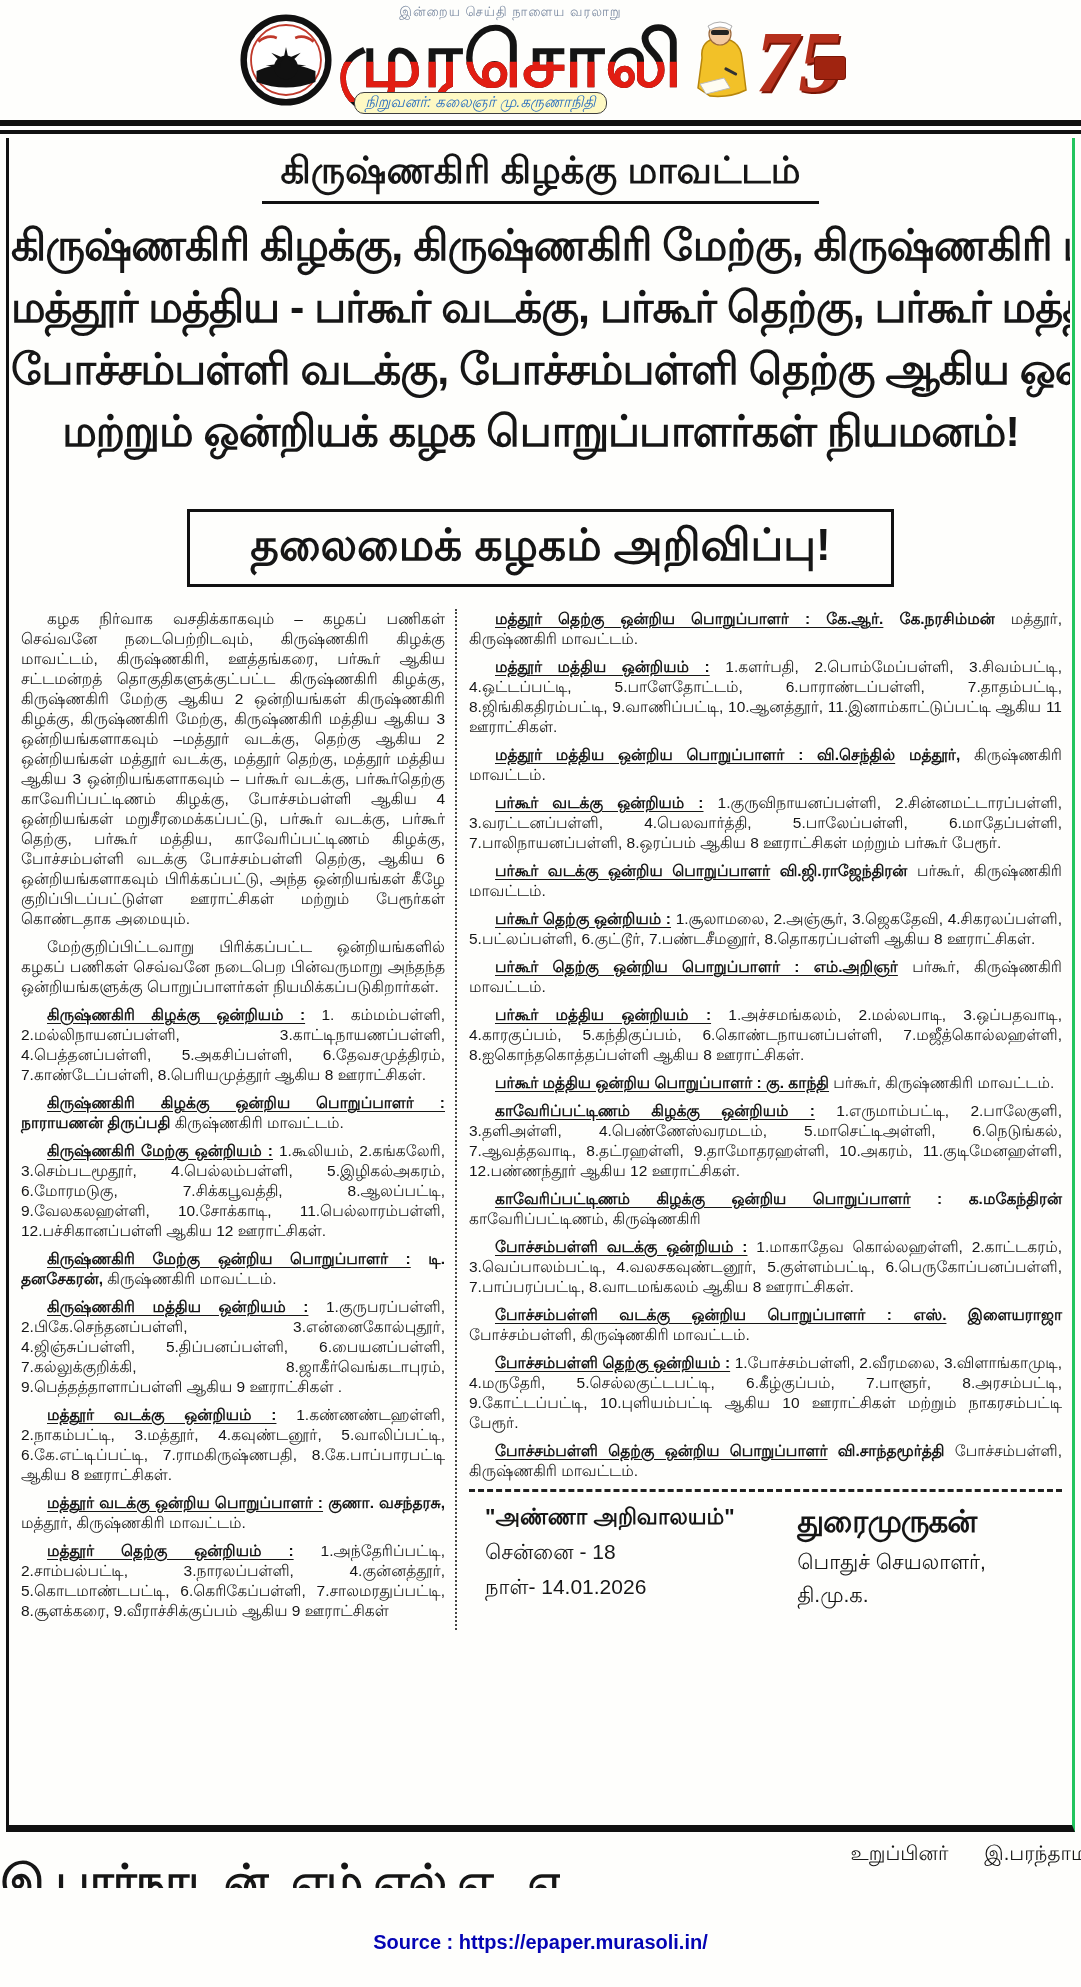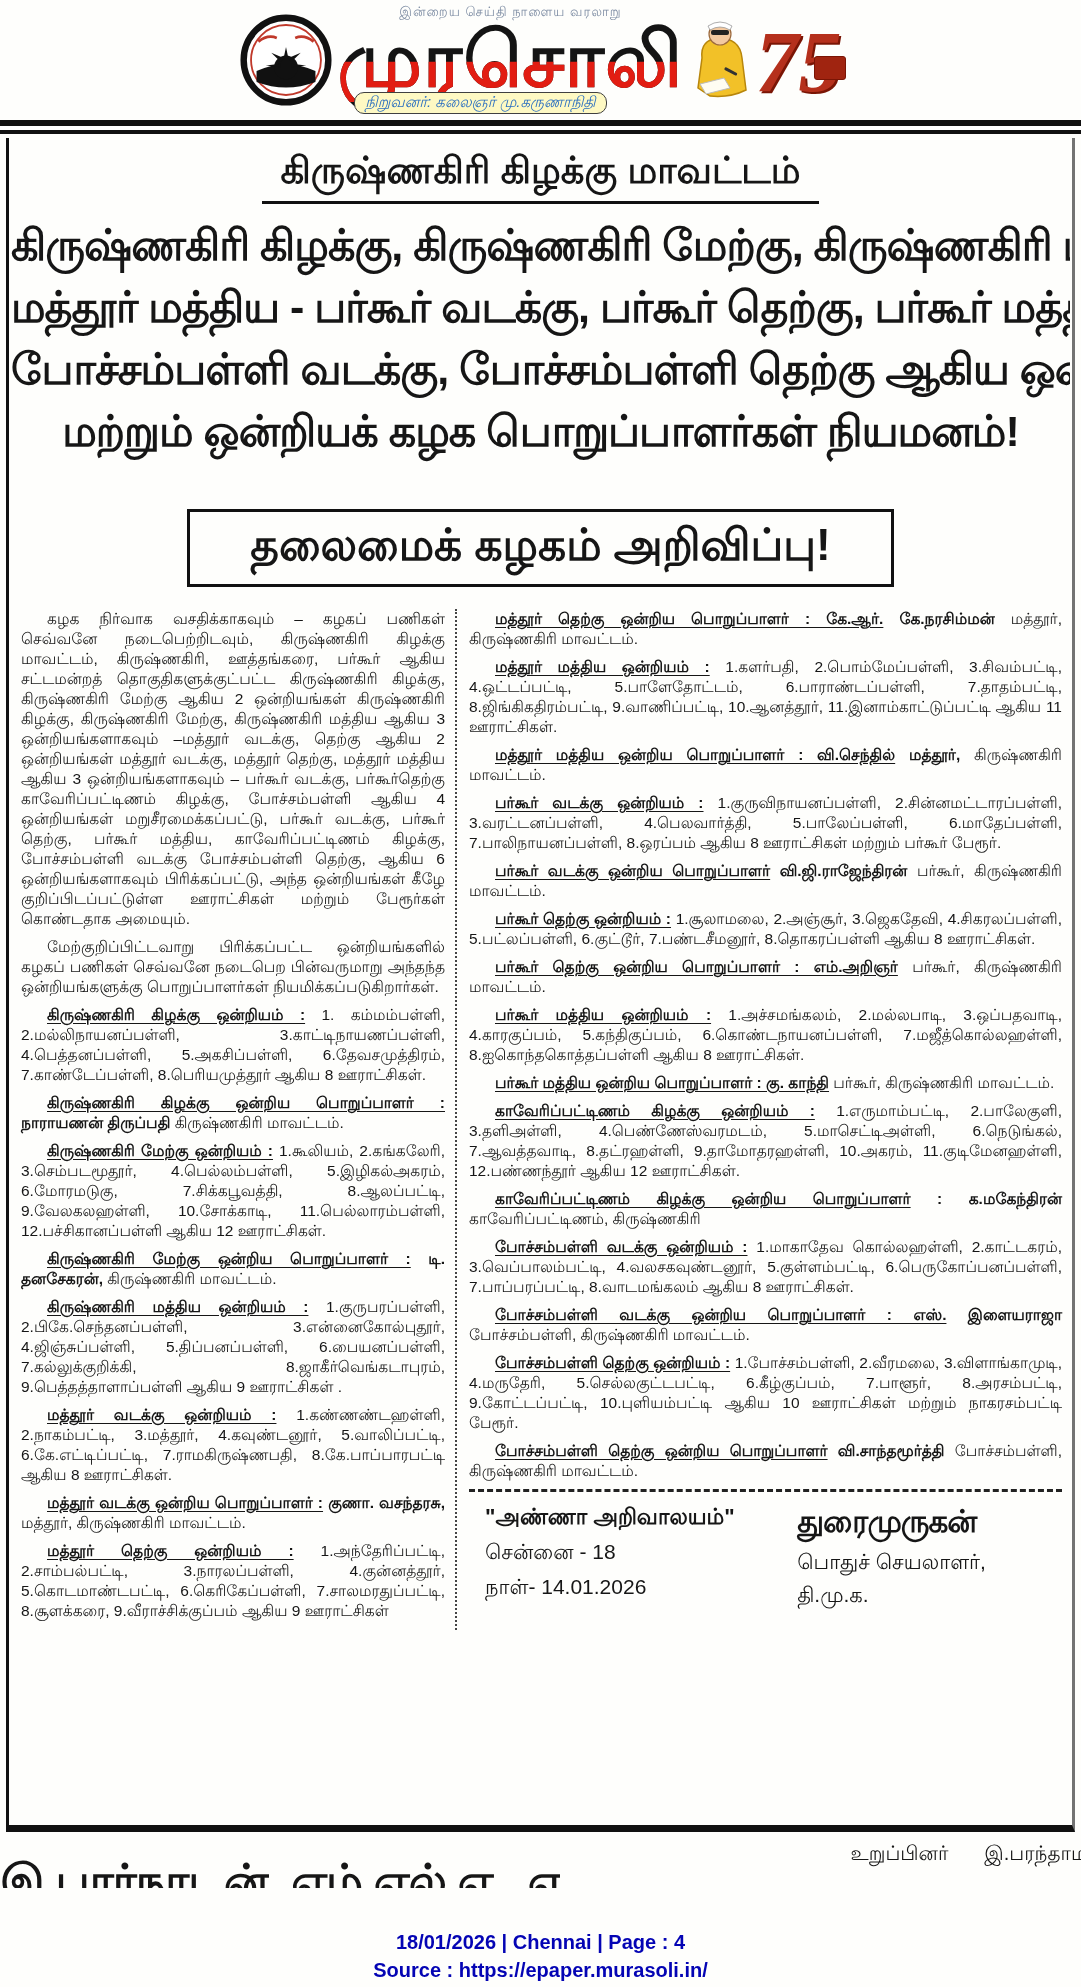--- a/index.html
+++ b/index.html
@@ -17,21 +17,21 @@
   .figure75{display:flex;align-items:flex-end;gap:2px;flex:0 0 auto;}
   .badge75{position:relative;font-family:"Liberation Serif",serif;font-style:italic;font-weight:bold;font-size:86px;line-height:80px;color:#b5301c;text-shadow:2px 2px 0 #7a1505;}
   .badge-label{position:absolute;right:-4px;bottom:22px;width:30px;height:22px;background:#a02410;border:1px solid #7a1505;border-radius:3px;color:#ffd34d;font-size:8px;line-height:10px;text-align:center;overflow:hidden;}
   .founder{position:absolute;top:92px;left:0;right:120px;text-align:center;}
   .founder span{display:inline-block;font-size:15px;font-style:italic;color:#2b6fc0;border:1px solid #404040;border-radius:10px;padding:0 10px;background:#fef9c3;}
 
   
   .double-rule{margin:2px 0 0;border-top:6px solid #111;border-bottom:4px solid #111;height:4px;background:#fff;}
 
   
-  .content-box{margin:4px 6px 0;border-left:3px solid #111;border-right:3px solid #737373;border-bottom:7px solid #111;padding:6px 2px 4px;height:1694px;box-sizing:border-box;overflow:hidden;}
+  .content-box{margin:4px 6px 0;border-left:3px solid #111;border-right:3px solid #22c55e;border-bottom:7px solid #111;padding:6px 2px 4px;height:1694px;box-sizing:border-box;overflow:hidden;}
   .page-title{text-align:center;margin:6px 0 10px;}
   .page-title span{display:inline-block;font-size:37px;font-weight:bold;border-bottom:3px solid #111;padding:0 18px 4px;}
   .headline{font-weight:bold;letter-spacing:-1px;}
   .headline .hl{font-size:43px;line-height:62px;white-space:nowrap;overflow:hidden;}
   .headline .hl.center{text-align:center;}
   .announce-wrap{text-align:center;margin:16px 0 14px;}
   .announce{display:inline-block;border:3px solid #111;padding:8px 60px;font-size:44px;font-weight:bold;margin-top:31px;}
 
   
   .columns{display:flex;align-items:stretch;padding:8px 6px 0;}
@@ -174,17 +174,16 @@
   </div>
 
   <div class="below">
     <div class="member-line">
       <span>உறுப்பினர்</span><span class="gap"></span><span>இ.பரந்தாம</span>
     </div>
     <div class="clipped-big">இ.பார்நாடன், எம்.எல்.ஏ., எஸ்பாட்டல்</div>
   </div>
 
   <div class="footer">
-    <div>18/01/2026 | Chennai | Page : 4</div>
     <div>Source : https://epaper.murasoli.in/</div>
   </div>
 
 </div>
 
 </body></html>

